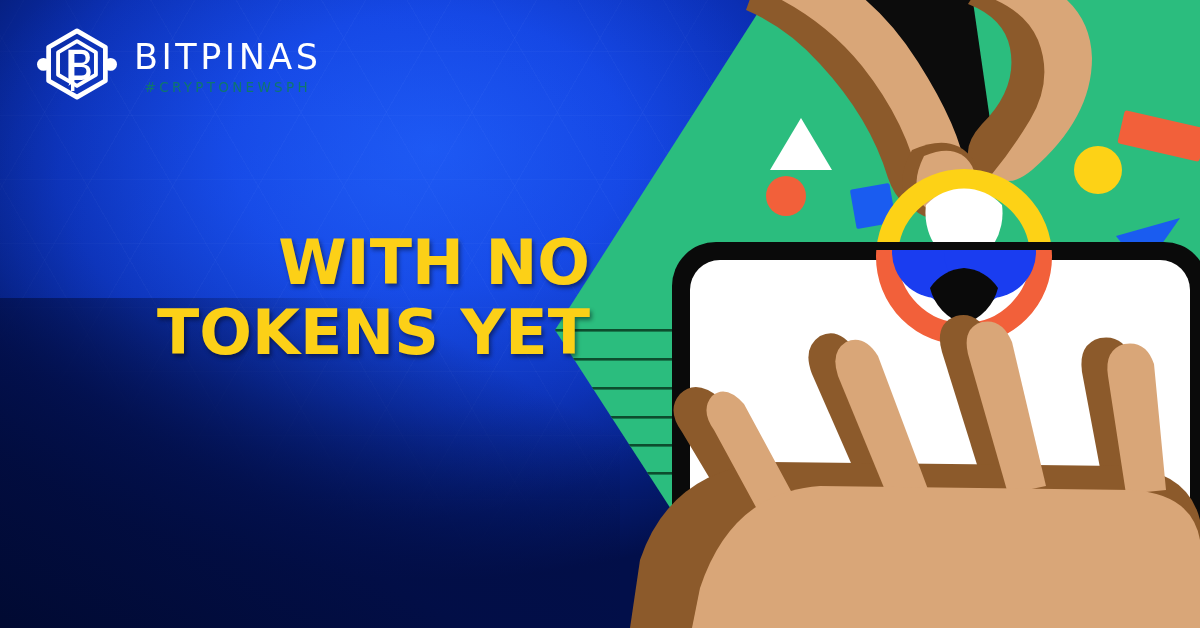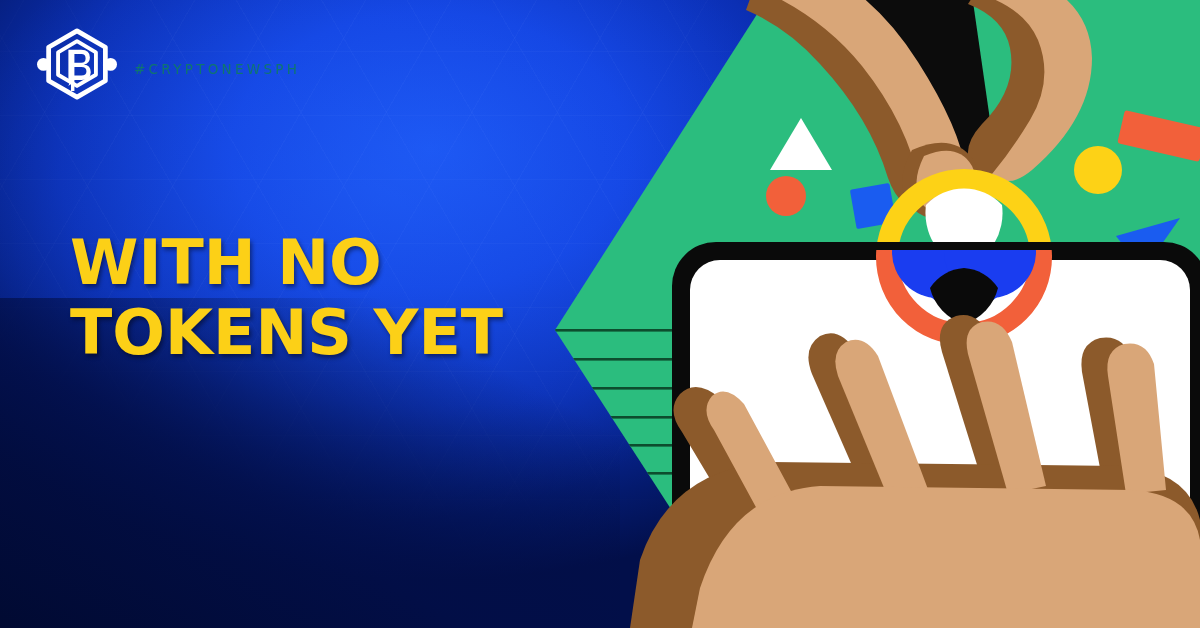--- a/index.html
+++ b/index.html
@@ -55,20 +55,21 @@
   .head{position:absolute;left:70px;top:212px;width:520px;}
   .head-top{
     color:#ffffff;font-size:39px;font-weight:bold;letter-spacing:.2px;
     text-shadow:0 2px 5px rgba(0,0,0,.35);
     font-family:"DejaVu Sans",sans-serif;
   }
   .head-main{
     color:#fcd017;font-weight:bold;font-size:62px;line-height:1.13;margin-top:16px;
     letter-spacing:0px;text-shadow:2px 3px 4px rgba(0,0,10,.45);
     font-family:"DejaVu Sans",sans-serif;
+    text-align:right;
   }
   .head-main div{white-space:nowrap;}
 </style>
 </head>
 <body>
 
 <div class="stage">
 
   <div class="bg-blue"></div>
   <div class="bg-hex"></div>
@@ -182,20 +183,21 @@
         <circle cx="11" cy="47" r="7.5" fill="#ffffff"></circle>
         <circle cx="89" cy="47" r="7.5" fill="#ffffff"></circle>
 
         <path d="M40 30 L55 30 Q65 30 65 39 Q65 46 58 47 Q66 48 66 56 Q66 65 55 65 L47 65 L47 78 L43 78 L43 65 L40 65 Z
                  M47 35 L47 45 L55 45 Q60 45 60 40 Q60 35 55 35 Z
                  M47 50 L47 60 L55 60 Q61 60 61 55 Q61 50 55 50 Z" fill="#ffffff"></path>
         <path d="M45 58 L40 72 L45 68 Z" fill="#ffffff"></path>
       </svg>
     </span>
     <span class="logo-text">
+      <span class="brand">BITPINAS</span>
       <span class="tagline">#CRYPTONEWSPH</span>
     </span>
   </div>
 
   <div class="head">
     <div class="head-main">
       <div>WITH NO</div>
       <div>TOKENS YET</div>
     </div>
   </div>

